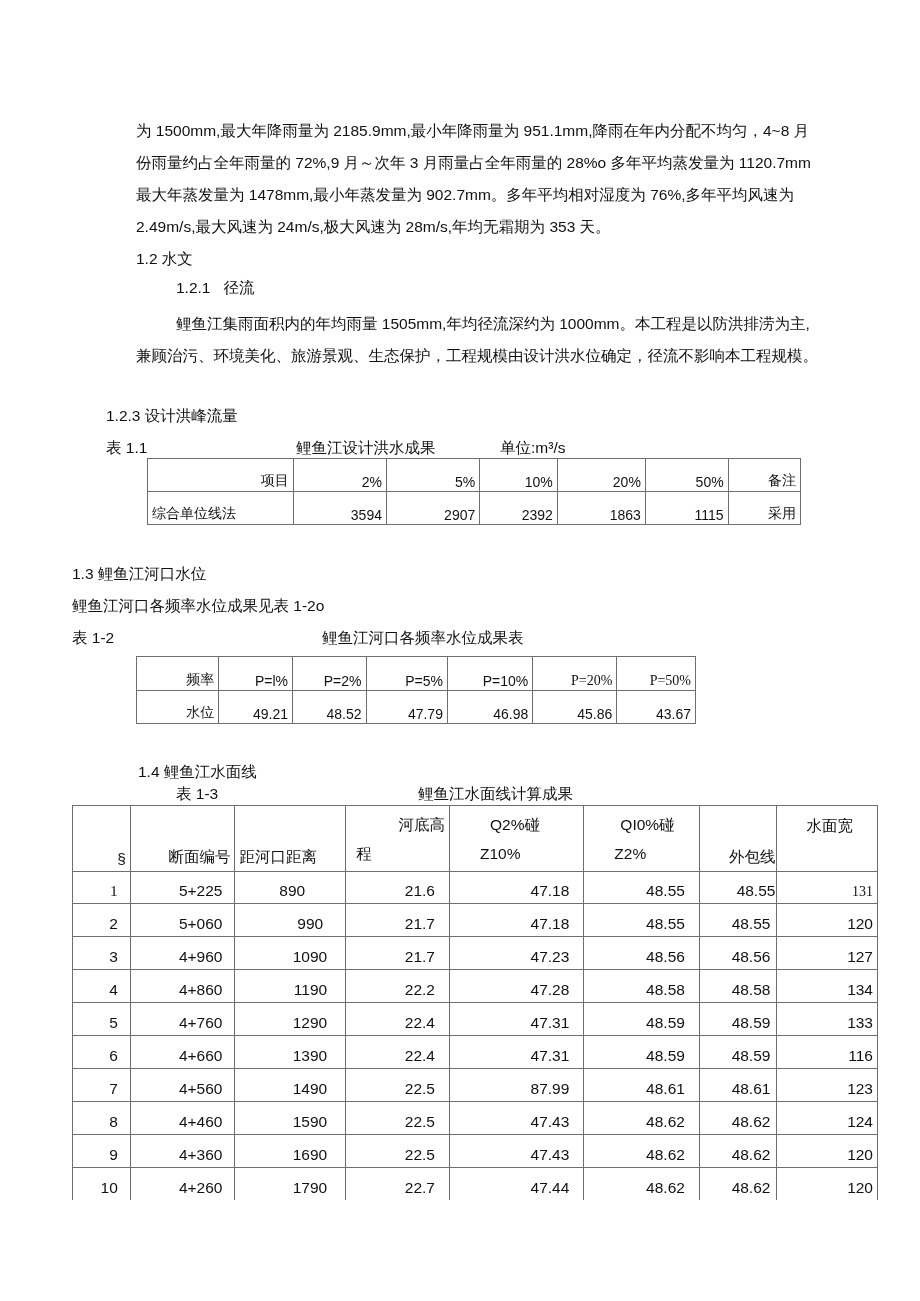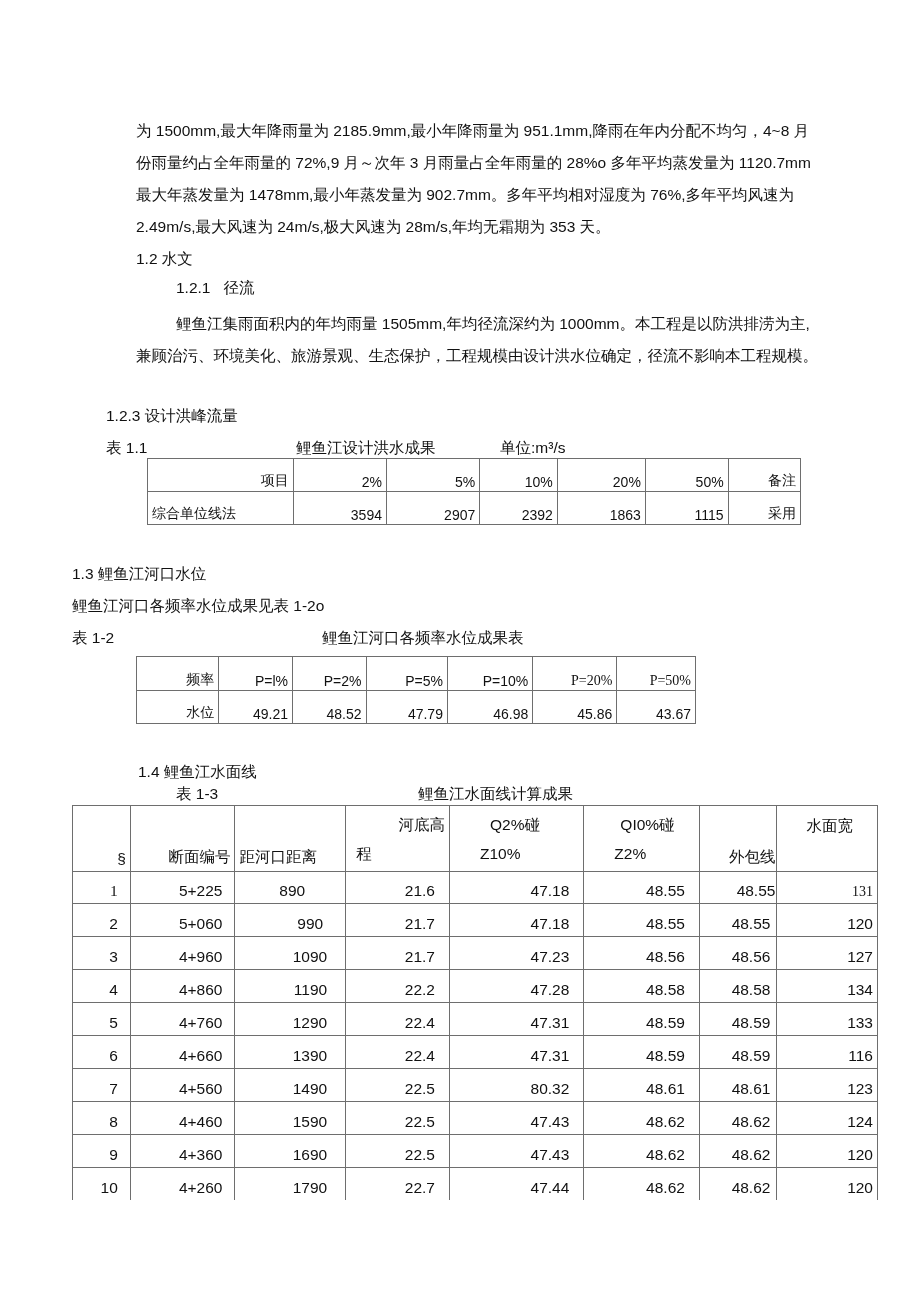--- a/index.html
+++ b/index.html
@@ -168,21 +168,21 @@
     <td class="r" style="padding-right:14px;">47.31</td>
     <td class="r" style="padding-right:14px;">48.59</td>
     <td class="r" style="padding-right:6px;">48.59</td>
     <td class="r">116</td>
   </tr>
   <tr>
     <td class="r" style="height:29px;padding-right:12px;">7</td>
     <td class="r" style="padding-right:12px;">4+560</td>
     <td class="r" style="padding-right:18px;">1490</td>
     <td class="r" style="padding-right:14px;">22.5</td>
-    <td class="r" style="padding-right:14px;">80.32</td>
+    <td class="r" style="padding-right:14px;">87.99</td>
     <td class="r" style="padding-right:14px;">48.61</td>
     <td class="r" style="padding-right:6px;">48.61</td>
     <td class="r">123</td>
   </tr>
   <tr>
     <td class="r" style="height:29px;padding-right:12px;">8</td>
     <td class="r" style="padding-right:12px;">4+460</td>
     <td class="r" style="padding-right:18px;">1590</td>
     <td class="r" style="padding-right:14px;">22.5</td>
     <td class="r" style="padding-right:14px;">47.43</td>

